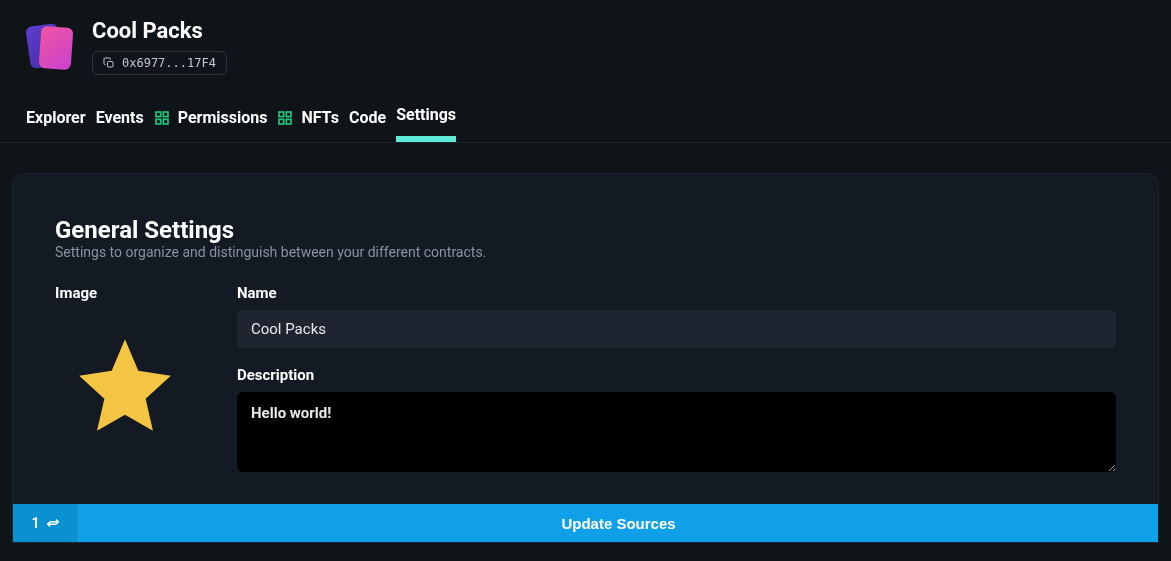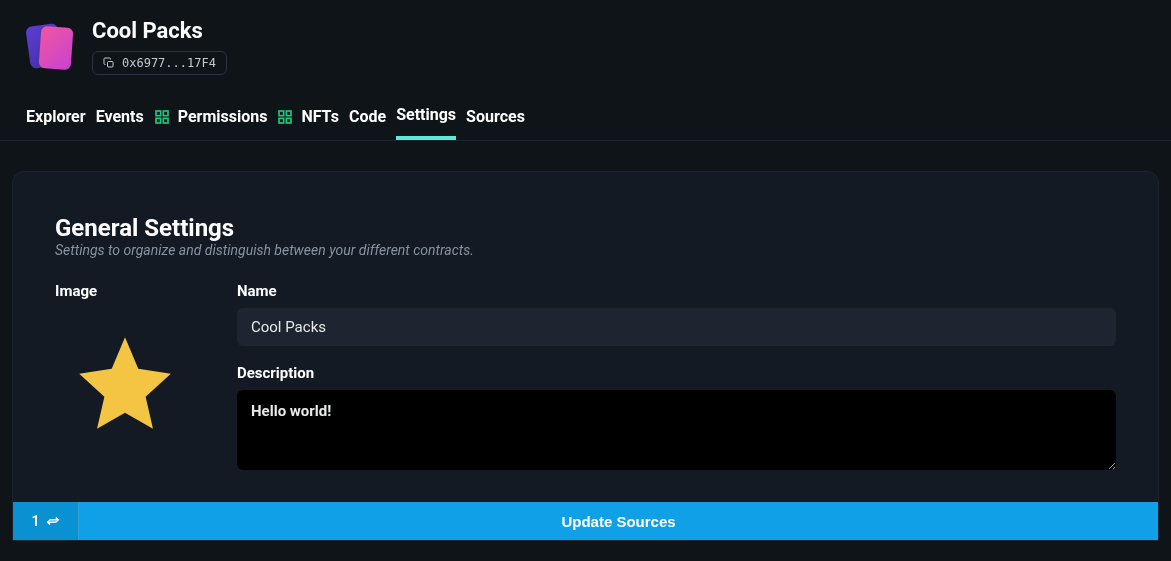--- a/index.html
+++ b/index.html
@@ -82,21 +82,21 @@
       padding: 12px 0;
       font-size: 16px;
       font-weight: 700;
       color: #ffffff;
       cursor: pointer;
       display: flex;
       align-items: center;
       gap: 8px;
     }
     .tab.active {
-      border-bottom: 4px solid #5eead4;
+      border-bottom: 6px solid #5eead4;
     }
     .tab-icon {
       width: 16px;
       height: 16px;
       color: #1ec77d;
     }
     .content-panel {
       margin: 30px 12px 0 12px;
       background: #131a23;
       border: 1px solid #1c2330;
@@ -107,21 +107,20 @@
     .panel-inner {
       padding: 42px 42px 0 42px;
     }
     .section-title {
       font-size: 24px;
       font-weight: 700;
       margin-bottom: 0;
     }
     .section-subtitle {
       font-size: 14px;
-      font-style: italic;
       color: #8892a0;
       margin-bottom: 24px;
     }
     .form-row {
       display: flex;
       gap: 42px;
     }
     .image-col {
       width: 140px;
     }
@@ -232,21 +231,20 @@
     <svg class="tab-icon" viewBox="0 0 24 24" fill="none" stroke="currentColor" stroke-width="2.5">
       <rect x="3" y="3" width="7" height="7"></rect>
       <rect x="14" y="3" width="7" height="7"></rect>
       <rect x="3" y="14" width="7" height="7"></rect>
       <rect x="14" y="14" width="7" height="7"></rect>
     </svg>
     <span>NFTs</span>
   </div>
   <div class="tab">Code</div>
   <div class="tab active">Settings</div>
-  <div class="tab">Sources</div>
 </div>
 
 <div class="content-panel">
   <div class="panel-inner">
     <div class="section-title">General Settings</div>
     <div class="section-subtitle">Settings to organize and distinguish between your different contracts.</div>
 
     <div class="form-row">
       <div class="image-col">
         <span class="field-label">Image</span>

